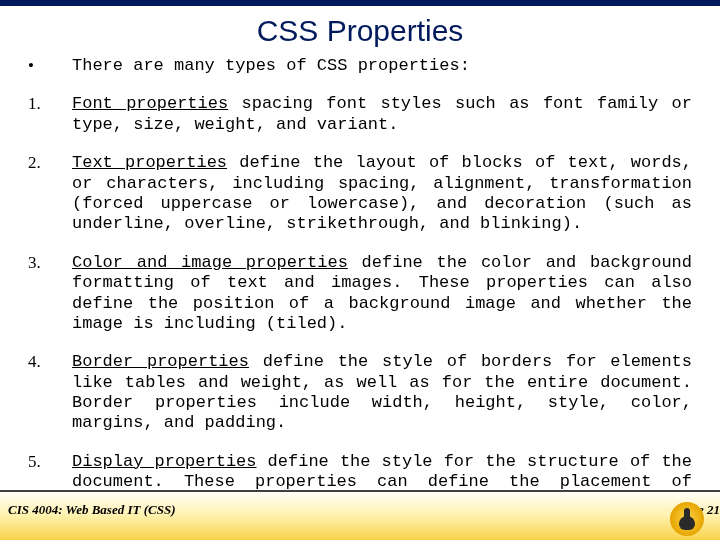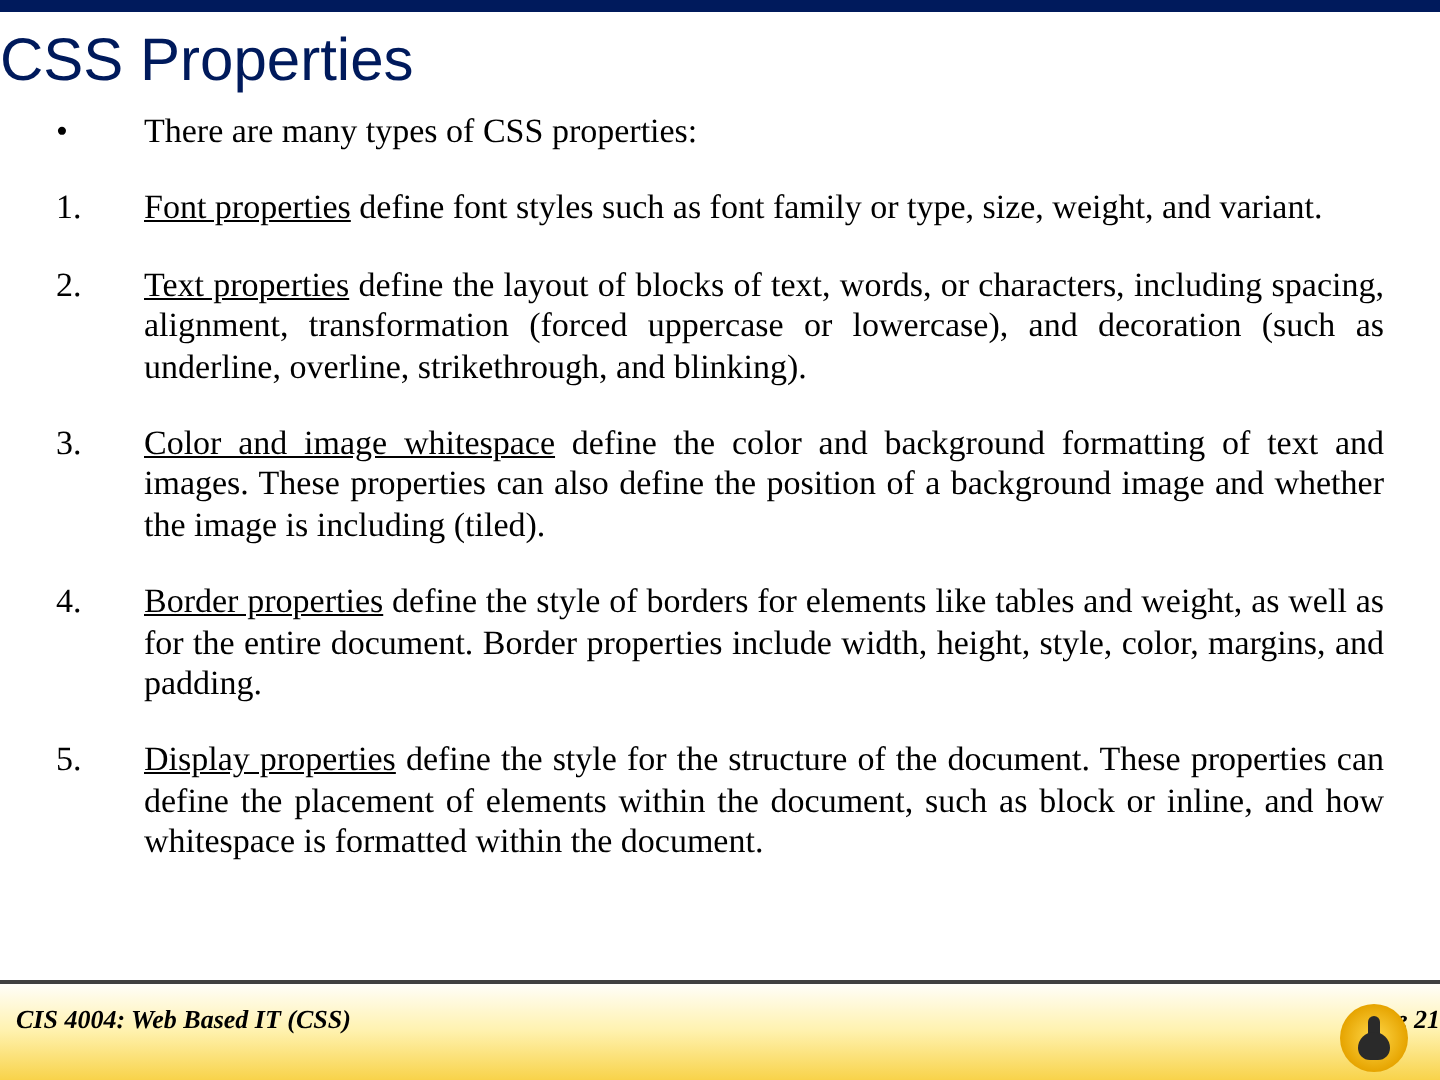--- a/index.html
+++ b/index.html
@@ -20,21 +20,21 @@
   .topbar {
     position: absolute;
     top: 0; left: 0; right: 0;
     height: 6px;
     background: #001a5c;
   }
   .title {
     position: absolute;
     top: 14px;
     left: 0; right: 0;
-    text-align: left;
+    text-align: center;
     font-family: Arial, Helvetica, sans-serif;
     font-size: 30px;
     color: #001a5c;
   }
   .content {
     position: absolute;
     top: 56px;
     left: 28px;
     right: 28px;
   }
@@ -46,20 +46,21 @@
     font-size: 17px;
     line-height: 1.2;
     text-align: justify;
   }
   .marker {
     flex: 0 0 40px;
     padding-right: 4px;
   }
   .body {
     flex: 1 1 auto;
+    font-family: Liberation Mono, monospace;
   }
   .lead {
     text-decoration: underline;
   }
   .footer-band {
     position: absolute;
     left: 0; right: 0; bottom: 0;
     height: 50px;
     background: linear-gradient(to bottom, #ffffff 0%, #fff2b0 50%, #f8d34a 100%);
   }
@@ -121,31 +122,31 @@
 
   <div class="content">
 
     <div class="row">
       <div class="marker">•</div>
       <div class="body">There are many types of CSS properties:</div>
     </div>
 
     <div class="row">
       <div class="marker">1.</div>
-      <div class="body"><span class="lead">Font properties</span><span> define font styles such as font family or type, size, weight, and variant.</span></div>
+      <div class="body"><span class="lead">Font properties</span><span> spacing font styles such as font family or type, size, weight, and variant.</span></div>
     </div>
 
     <div class="row">
       <div class="marker">2.</div>
       <div class="body"><span class="lead">Text properties</span><span> define the layout of blocks of text, words, or characters, including spacing, alignment, transformation (forced uppercase or lowercase), and decoration (such as underline, overline, strikethrough, and blinking).</span></div>
     </div>
 
     <div class="row">
       <div class="marker">3.</div>
-      <div class="body"><span class="lead">Color and image whitespace</span><span> define the color and background formatting of text and images.  These properties can also define the position of a background image and whether the image is including (tiled).</span></div>
+      <div class="body"><span class="lead">Color and image properties</span><span> define the color and background formatting of text and images.  These properties can also define the position of a background image and whether the image is including (tiled).</span></div>
     </div>
 
     <div class="row">
       <div class="marker">4.</div>
       <div class="body"><span class="lead">Border properties</span><span> define the style of borders for elements like tables and weight, as well as for the entire document.  Border properties include width, height, style, color, margins, and padding.</span></div>
     </div>
 
     <div class="row">
       <div class="marker">5.</div>
       <div class="body"><span class="lead">Display properties</span><span> define the style for the structure of the document.  These properties can define the placement of elements within the document, such as block or inline, and how whitespace is formatted within the document.</span></div>

